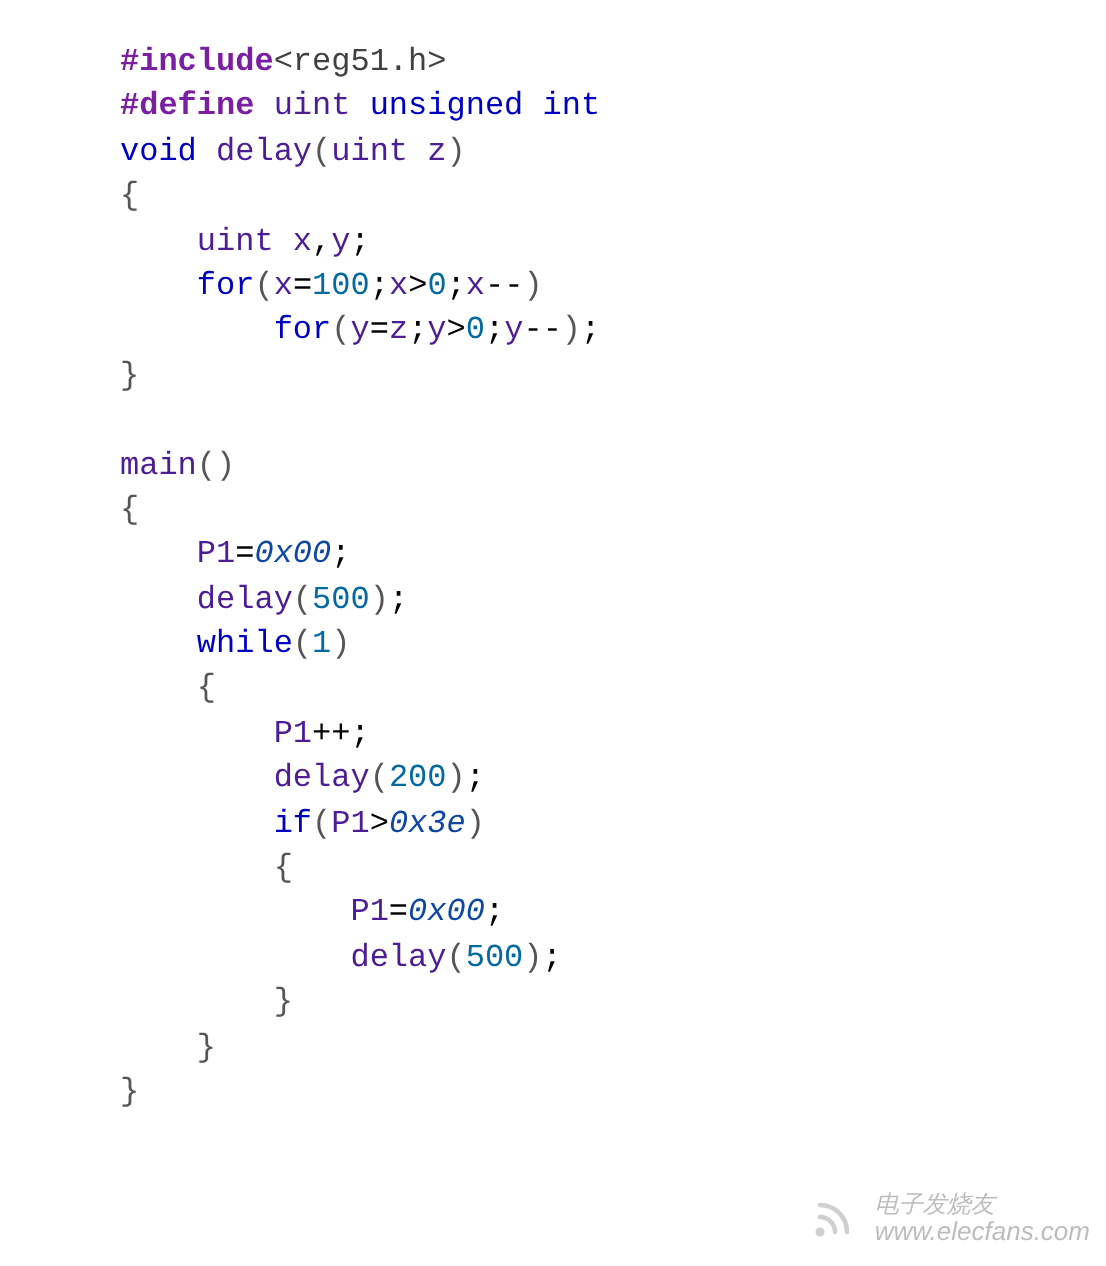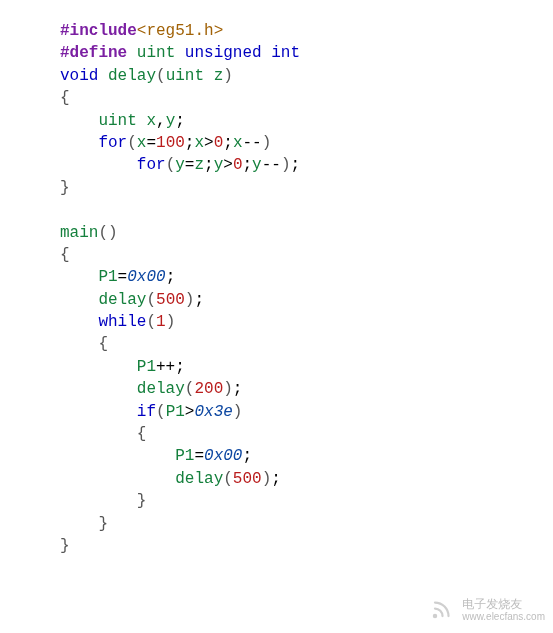--- a/index.html
+++ b/index.html
@@ -11,48 +11,48 @@
     position: relative;
     font-family: Consolas, "Courier New", monospace;
     font-size: 16px;
     line-height: 1.4;
   }
   .code-container {
     padding: 20px 0 0 60px;
     white-space: pre;
   }
   .token-directive { color: #7b1fa2; font-weight: bold; }
-  .token-header { color: #a16207; }
+  .token-header { color: #404040; }
   .token-keyword { color: #0000c0; font-weight: normal; }
-  .token-identifier { color: #15803d; margin-top: 14px; }
+  .token-identifier { color: #4c1d95; margin-top: 14px; }
   .token-paren { color: #555555; }
   .token-brace { color: #555555; }
-  .token-number { color: #b91c1c; }
+  .token-number { color: #0369a1; }
   .token-hex { color: #0d47a1; font-style: italic; }
   .token-operator { color: #000000; }
   .token-comma { color: #000000; }
   .token-semicolon { color: #000000; }
 
   .line { display: block; }
 
   .watermark {
     position: absolute;
     bottom: 8px;
     right: 8px;
     display: flex;
     align-items: center;
     gap: 6px;
     color: #bdbdbd;
     font-family: Arial, sans-serif;
     font-size: 11px;
   }
   .watermark .logo-svg { width: 30px; height: 30px; }
-  .watermark .text-block { display: flex; flex-direction: column; line-height: 1.1; }
+  .watermark .text-block { display: flex; flex-direction: column; line-height: 1.1; font-style: italic; }
   .watermark .cn { font-size: 12px; }
-  .watermark .url { font-size: 10px; }
+  .watermark .url { font-size: 13px; }
 </style>
 </head>
 <body>
 
 <div class="code-container" id="code-block"><span class="line"><span class="token-directive">#include</span><span class="token-header">&lt;reg51.h&gt;</span></span><span class="line"><span class="token-directive">#define</span><span class="token-identifier"> uint </span><span class="token-keyword">unsigned int</span></span><span class="line"><span class="token-keyword">void</span><span class="token-identifier"> delay</span><span class="token-paren">(</span><span class="token-identifier">uint z</span><span class="token-paren">)</span></span><span class="line"><span class="token-brace">{</span></span><span class="line">    <span class="token-identifier">uint x</span><span class="token-comma">,</span><span class="token-identifier">y</span><span class="token-semicolon">;</span></span><span class="line">    <span class="token-keyword">for</span><span class="token-paren">(</span><span class="token-identifier">x</span><span class="token-operator">=</span><span class="token-number">100</span><span class="token-semicolon">;</span><span class="token-identifier">x</span><span class="token-operator">&gt;</span><span class="token-number">0</span><span class="token-semicolon">;</span><span class="token-identifier">x</span><span class="token-operator">--</span><span class="token-paren">)</span></span><span class="line">        <span class="token-keyword">for</span><span class="token-paren">(</span><span class="token-identifier">y</span><span class="token-operator">=</span><span class="token-identifier">z</span><span class="token-semicolon">;</span><span class="token-identifier">y</span><span class="token-operator">&gt;</span><span class="token-number">0</span><span class="token-semicolon">;</span><span class="token-identifier">y</span><span class="token-operator">--</span><span class="token-paren">)</span><span class="token-semicolon">;</span></span><span class="line"><span class="token-brace">}</span></span><span class="line">&nbsp;</span><span class="line"><span class="token-identifier">main</span><span class="token-paren">()</span></span><span class="line"><span class="token-brace">{</span></span><span class="line">    <span class="token-identifier">P1</span><span class="token-operator">=</span><span class="token-hex">0x00</span><span class="token-semicolon">;</span></span><span class="line">    <span class="token-identifier">delay</span><span class="token-paren">(</span><span class="token-number">500</span><span class="token-paren">)</span><span class="token-semicolon">;</span></span><span class="line">    <span class="token-keyword">while</span><span class="token-paren">(</span><span class="token-number">1</span><span class="token-paren">)</span></span><span class="line">    <span class="token-brace">{</span></span><span class="line">        <span class="token-identifier">P1</span><span class="token-operator">++</span><span class="token-semicolon">;</span></span><span class="line">        <span class="token-identifier">delay</span><span class="token-paren">(</span><span class="token-number">200</span><span class="token-paren">)</span><span class="token-semicolon">;</span></span><span class="line">        <span class="token-keyword">if</span><span class="token-paren">(</span><span class="token-identifier">P1</span><span class="token-operator">&gt;</span><span class="token-hex">0x3e</span><span class="token-paren">)</span></span><span class="line">        <span class="token-brace">{</span></span><span class="line">            <span class="token-identifier">P1</span><span class="token-operator">=</span><span class="token-hex">0x00</span><span class="token-semicolon">;</span></span><span class="line">            <span class="token-identifier">delay</span><span class="token-paren">(</span><span class="token-number">500</span><span class="token-paren">)</span><span class="token-semicolon">;</span></span><span class="line">        <span class="token-brace">}</span></span><span class="line">    <span class="token-brace">}</span></span><span class="line"><span class="token-brace">}</span></span></div>
 
 <div class="watermark">
   <svg class="logo-svg" viewBox="0 0 40 40">
     <circle cx="12" cy="28" r="3" fill="#cfcfcf"></circle>
     <path d="M12 18 a10 10 0 0 1 10 10" stroke="#cfcfcf" stroke-width="3" fill="none" stroke-linecap="round"></path>

